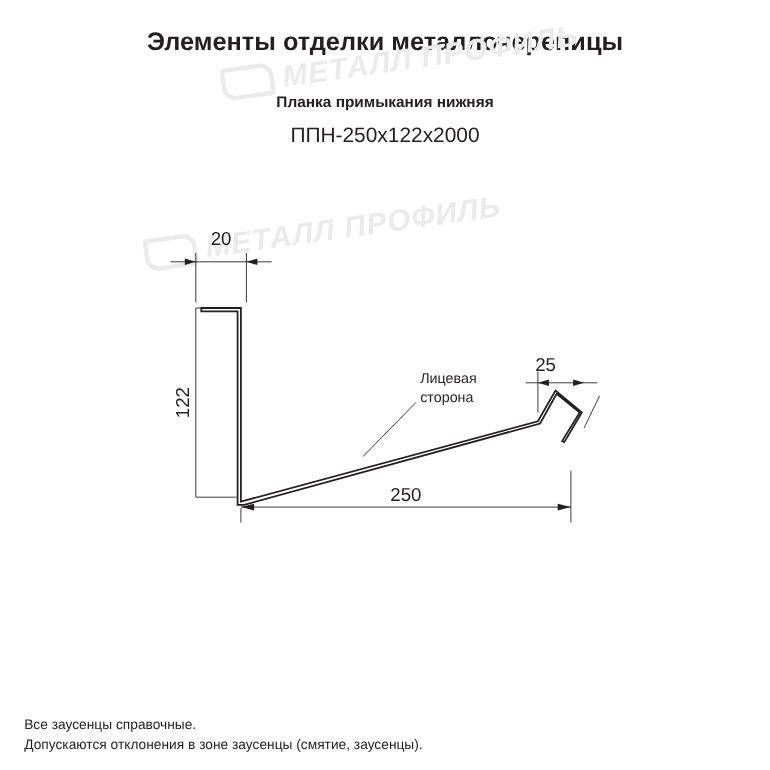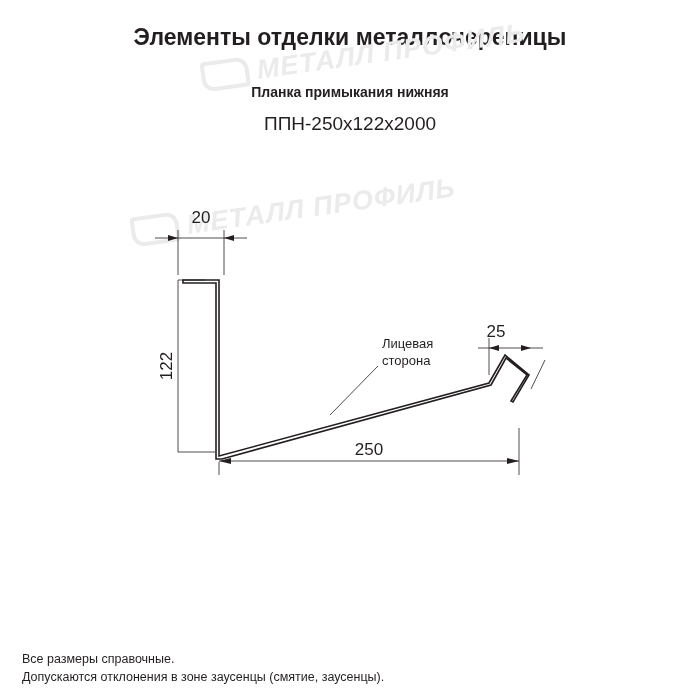--- a/index.html
+++ b/index.html
@@ -156,17 +156,17 @@
       <text class="dim-text" x="172" y="196" text-anchor="middle" transform="rotate(-90 172 196)">122</text>
       <text class="dim-text" x="369" y="285" text-anchor="middle">250</text>
       <text class="dim-text" x="496" y="167" text-anchor="middle">25</text>
 
       <text class="label-text" x="382" y="178">Лицевая</text>
       <text class="label-text" x="382" y="195">сторона</text>
     </svg>
   </div>
 
   <div class="footer">
-    <div>Все размеры справочные.</div>
+    <div>Все заусенцы справочные.</div>
     <div>Допускаются отклонения в зоне заусенцы (смятие, заусенцы).</div>
   </div>
 
 </div>
 
 </body></html>

